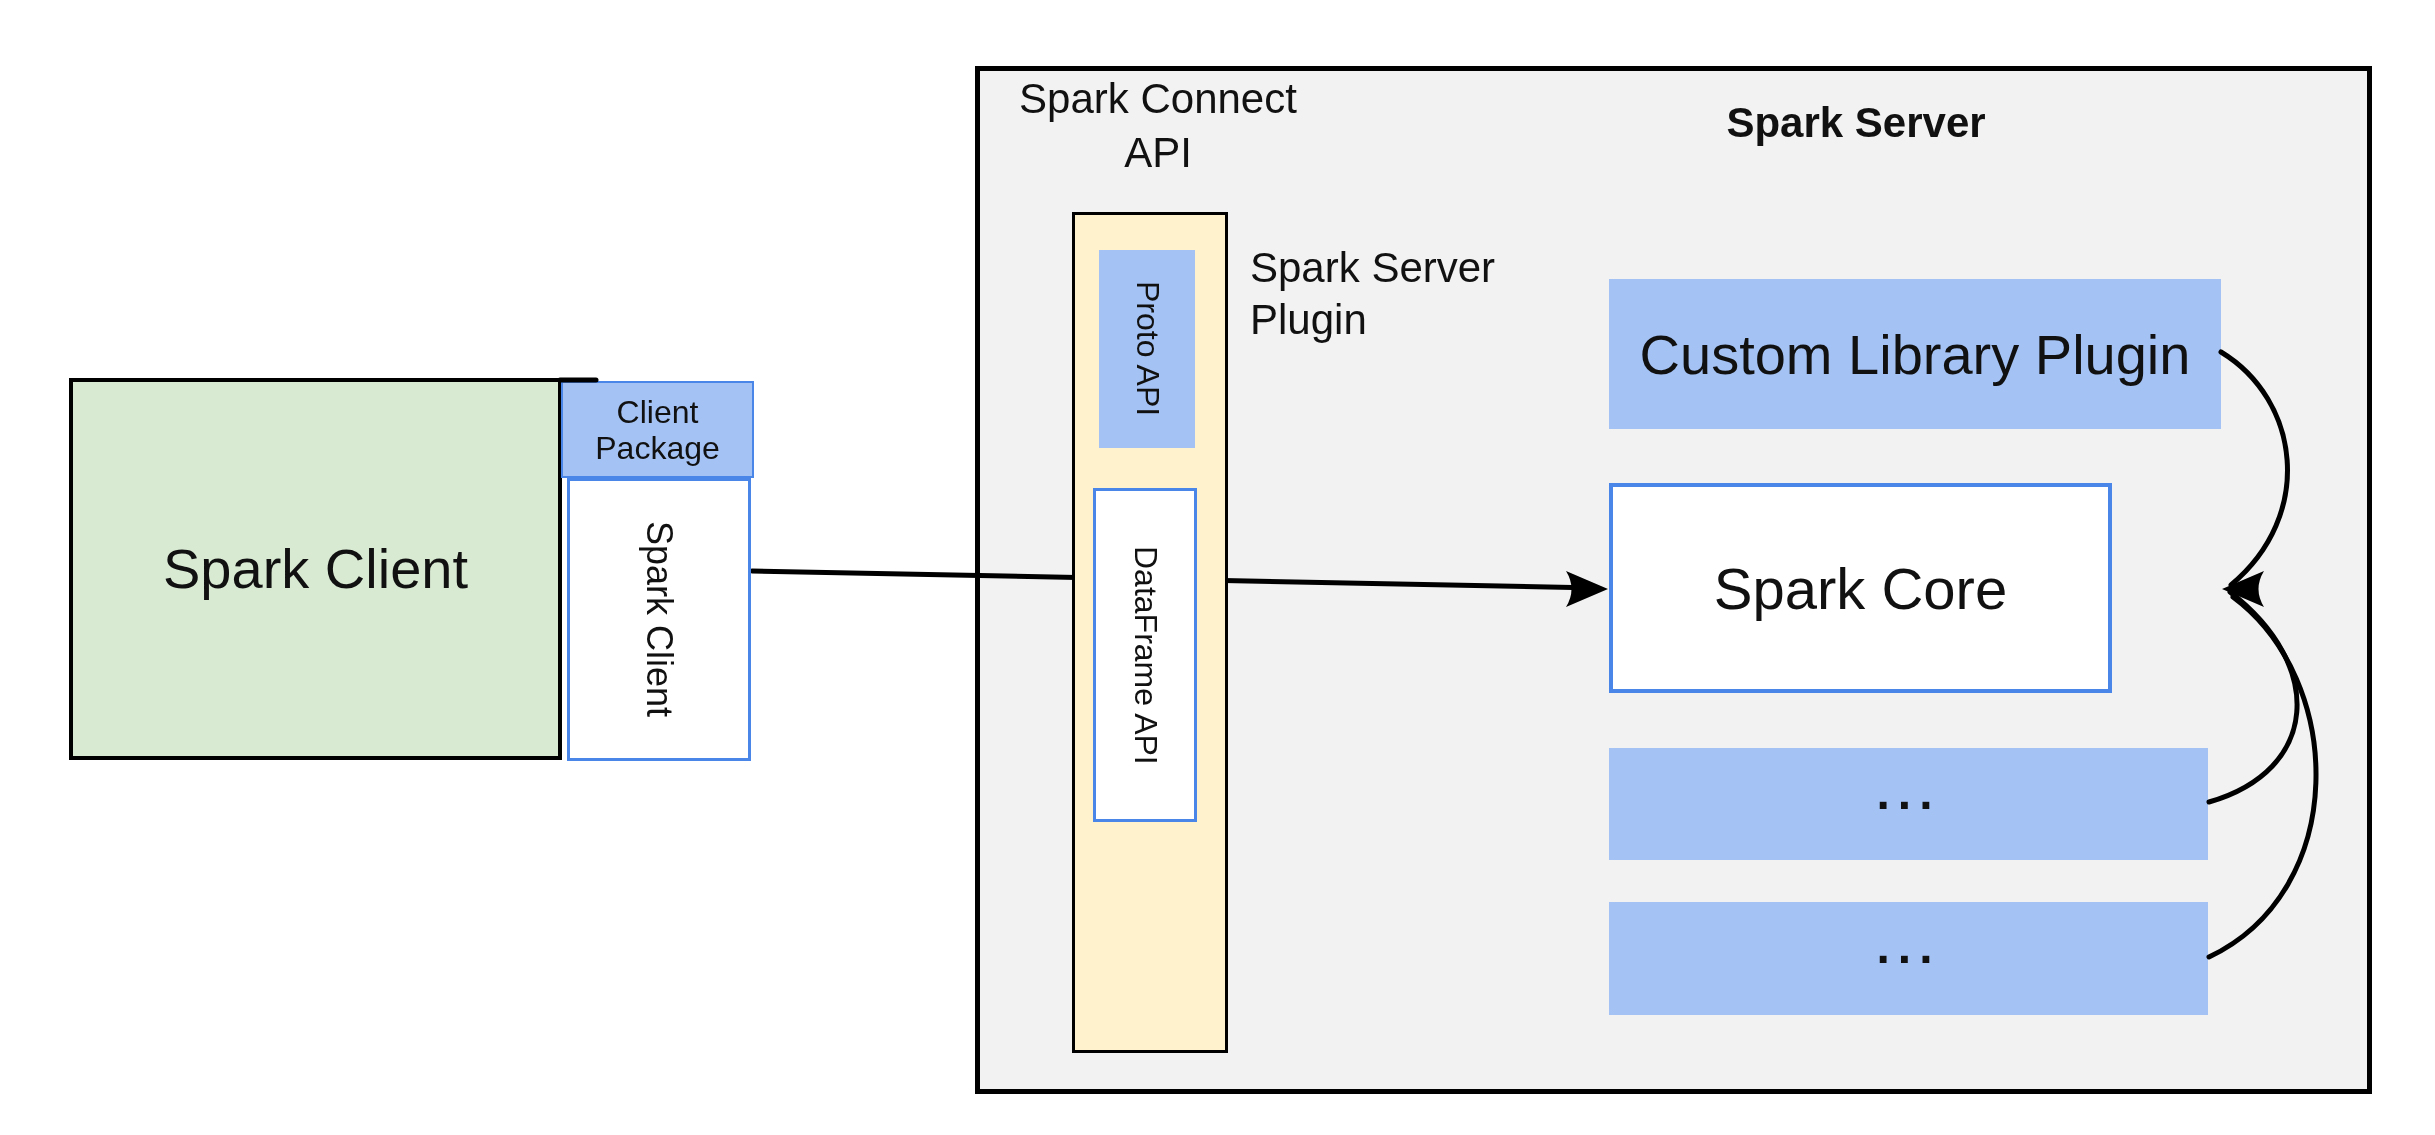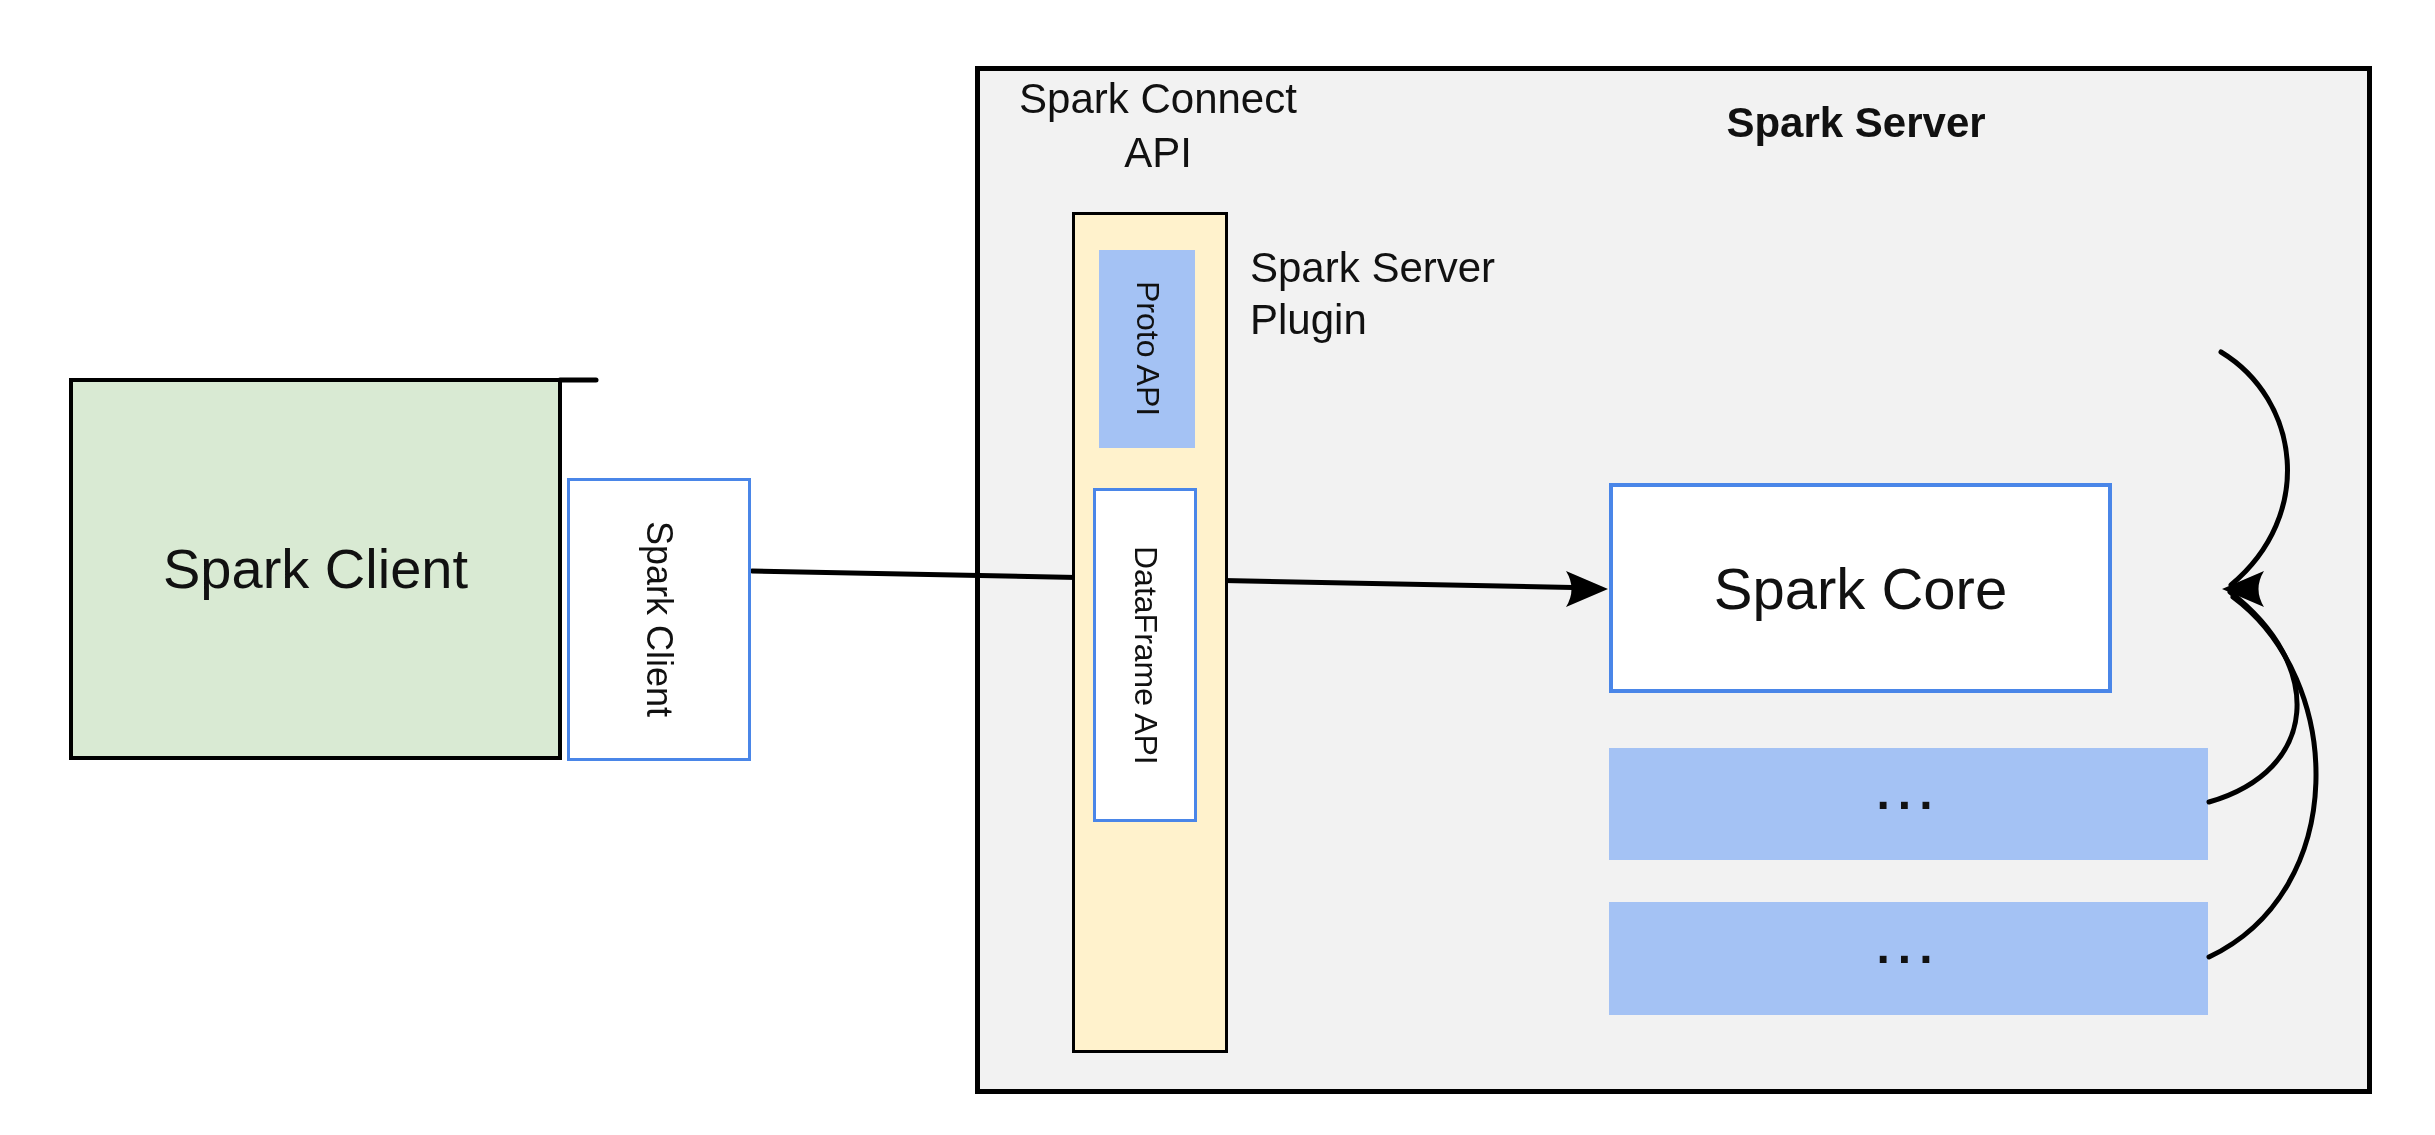--- a/index.html
+++ b/index.html
@@ -82,20 +82,26 @@
     <path class="stroke" d="M752,571 L1597,588"></path>
     <path class="head" d="M1608,589 L1566,571 Q1577,589 1566,607 Z"></path>
   </svg>
 
   <div id="client-app-box" class="abs node">
     <div>
       <div>Spark Client</div>
     </div>
   </div>
 
+  <div id="client-package-box" class="abs node">
+    <div>
+      <div>Client</div>
+      <div>Package</div>
+    </div>
+  </div>
 
   <div id="spark-client-box" class="abs node">
     <span class="vtext">Spark Client</span>
   </div>
 
   <div id="connect-api-title" class="abs label-layer">
     <div>Spark Connect</div>
     <div>API</div>
   </div>
 
@@ -109,20 +115,23 @@
     <span class="vtext">DataFrame API</span>
   </div>
 
   <div id="server-library-label" class="abs label-layer">
     <div>Spark Server</div>
     <div>Plugin</div>
   </div>
 
   <div id="server-title" class="abs label-layer">Spark Server</div>
 
+  <div id="plugin-box" class="abs node">
+    <span>Custom Library Plugin</span>
+  </div>
 
   <div id="core-box" class="abs node">
     <span>Spark Core</span>
   </div>
 
   <div id="slot-box-1" class="abs node slot-box">
     <span>...</span>
   </div>
 
   <div id="slot-box-2" class="abs node slot-box">

